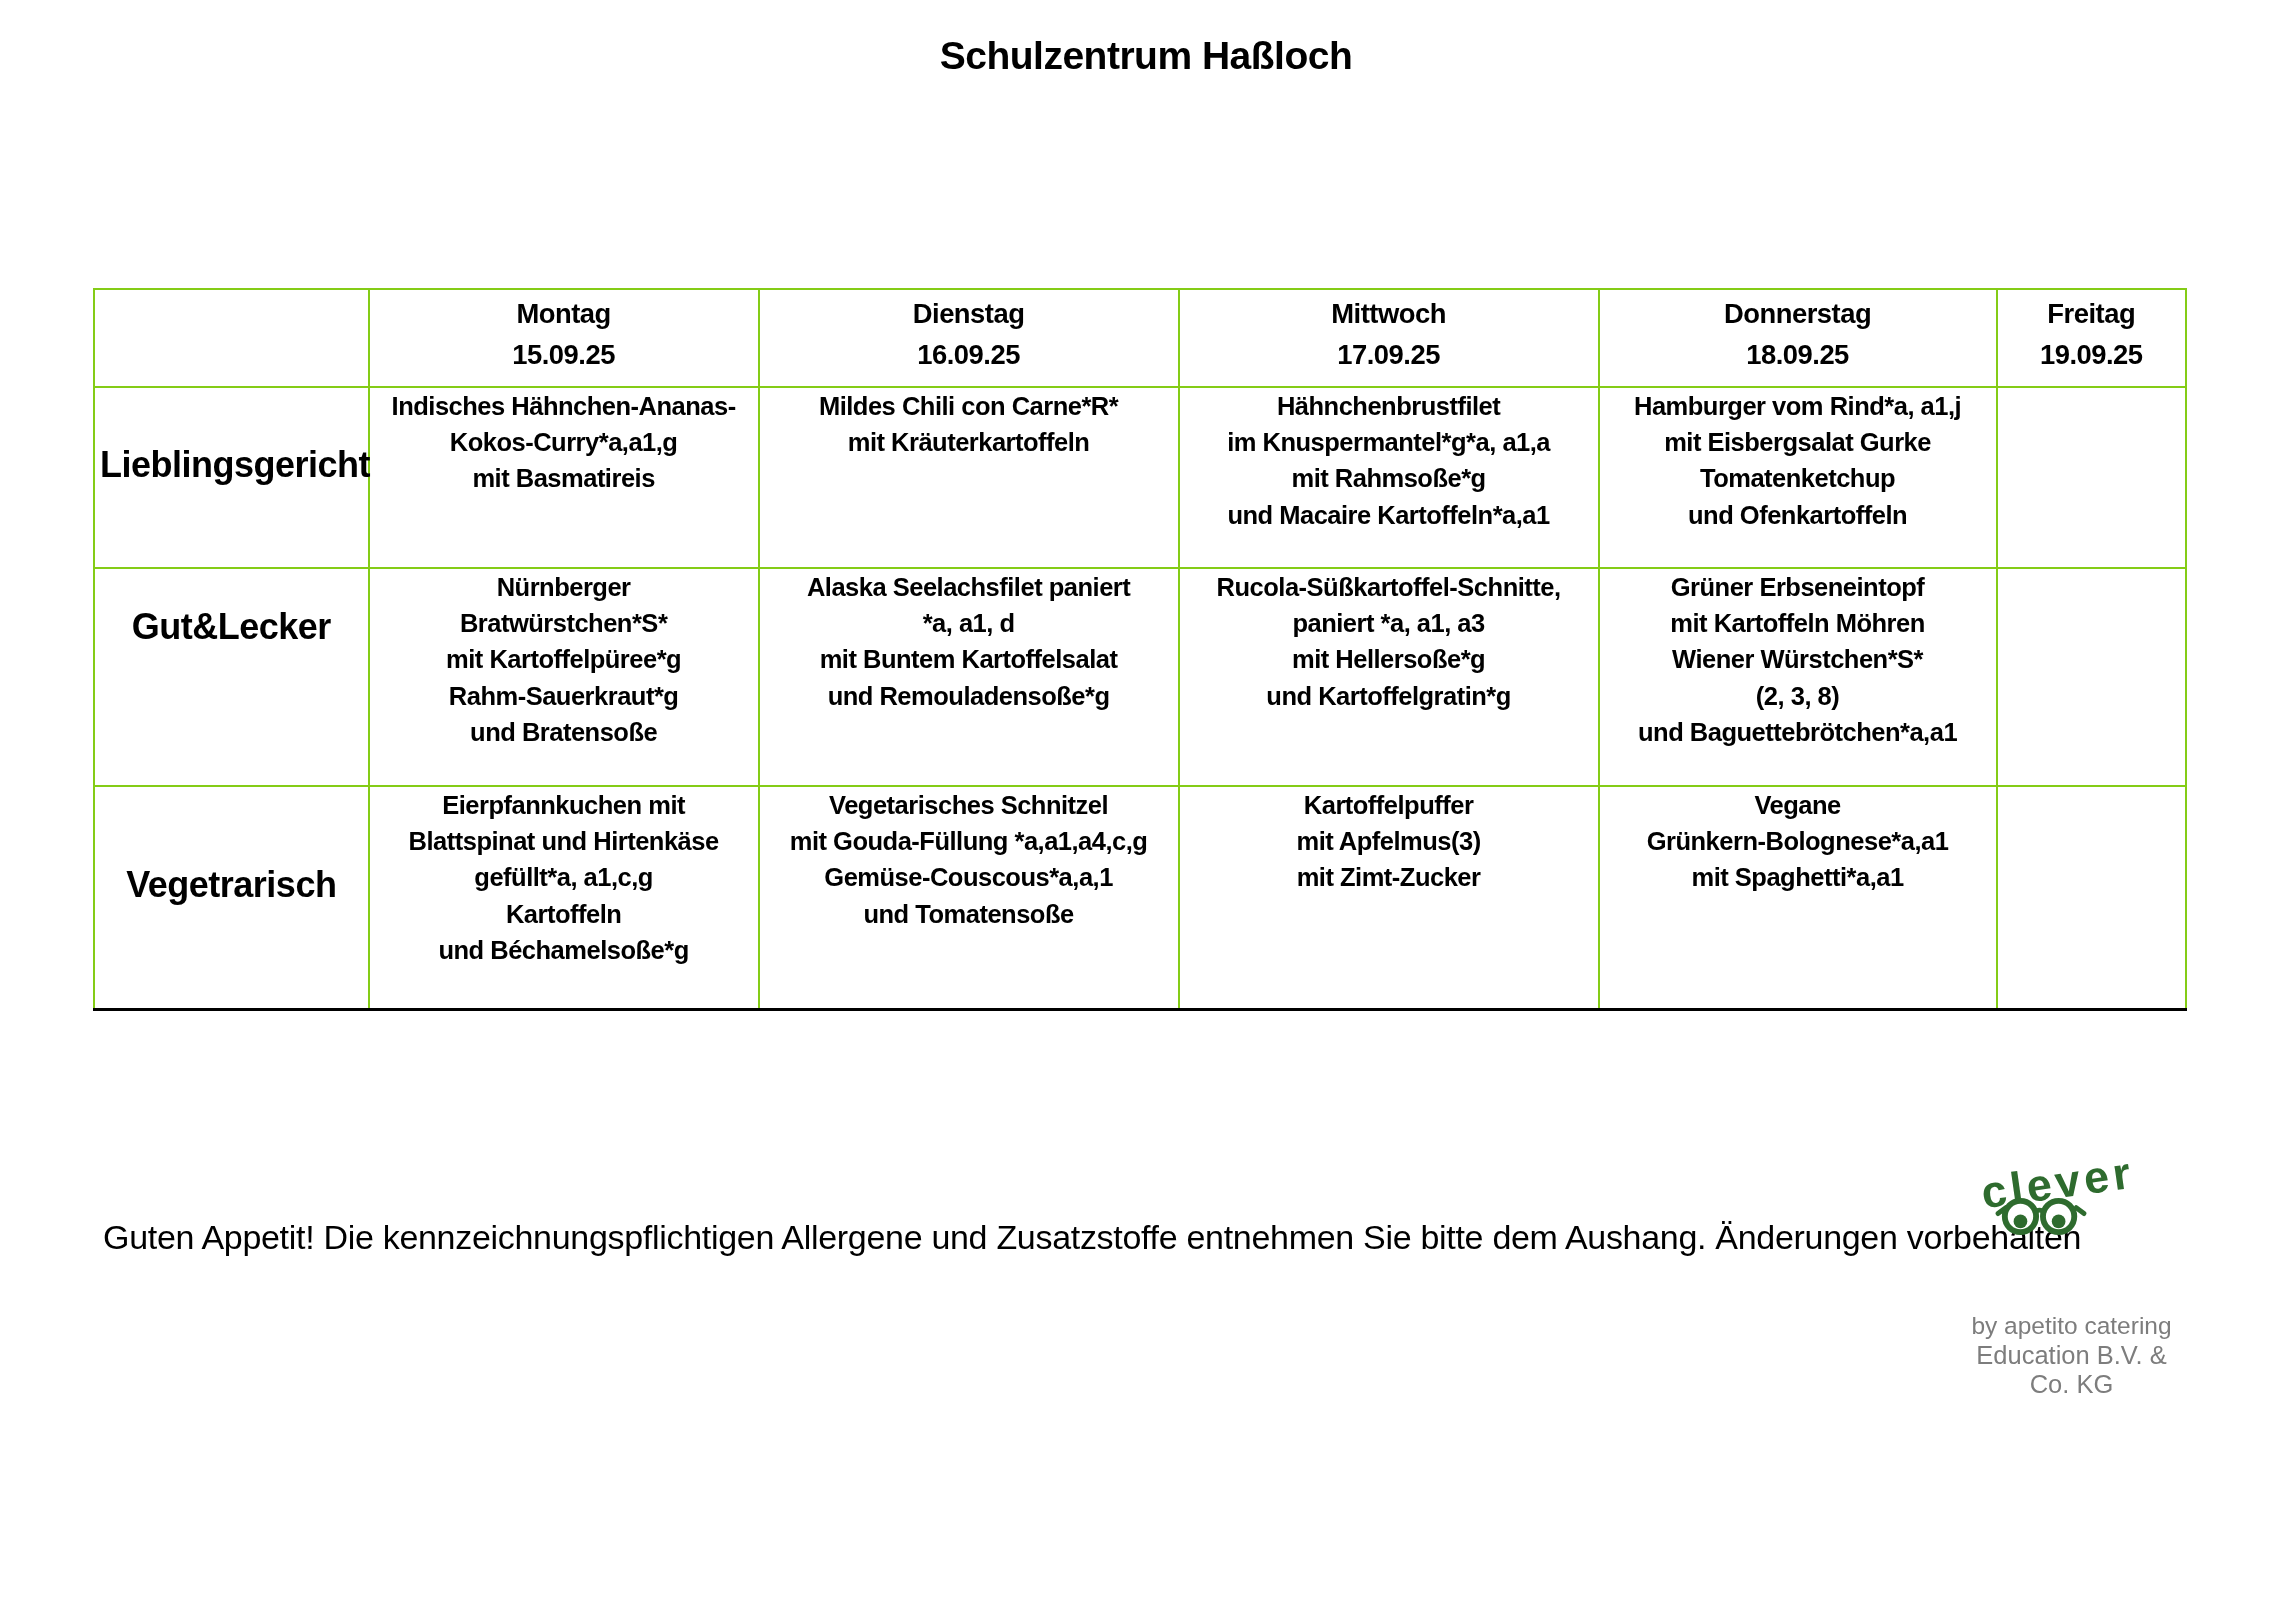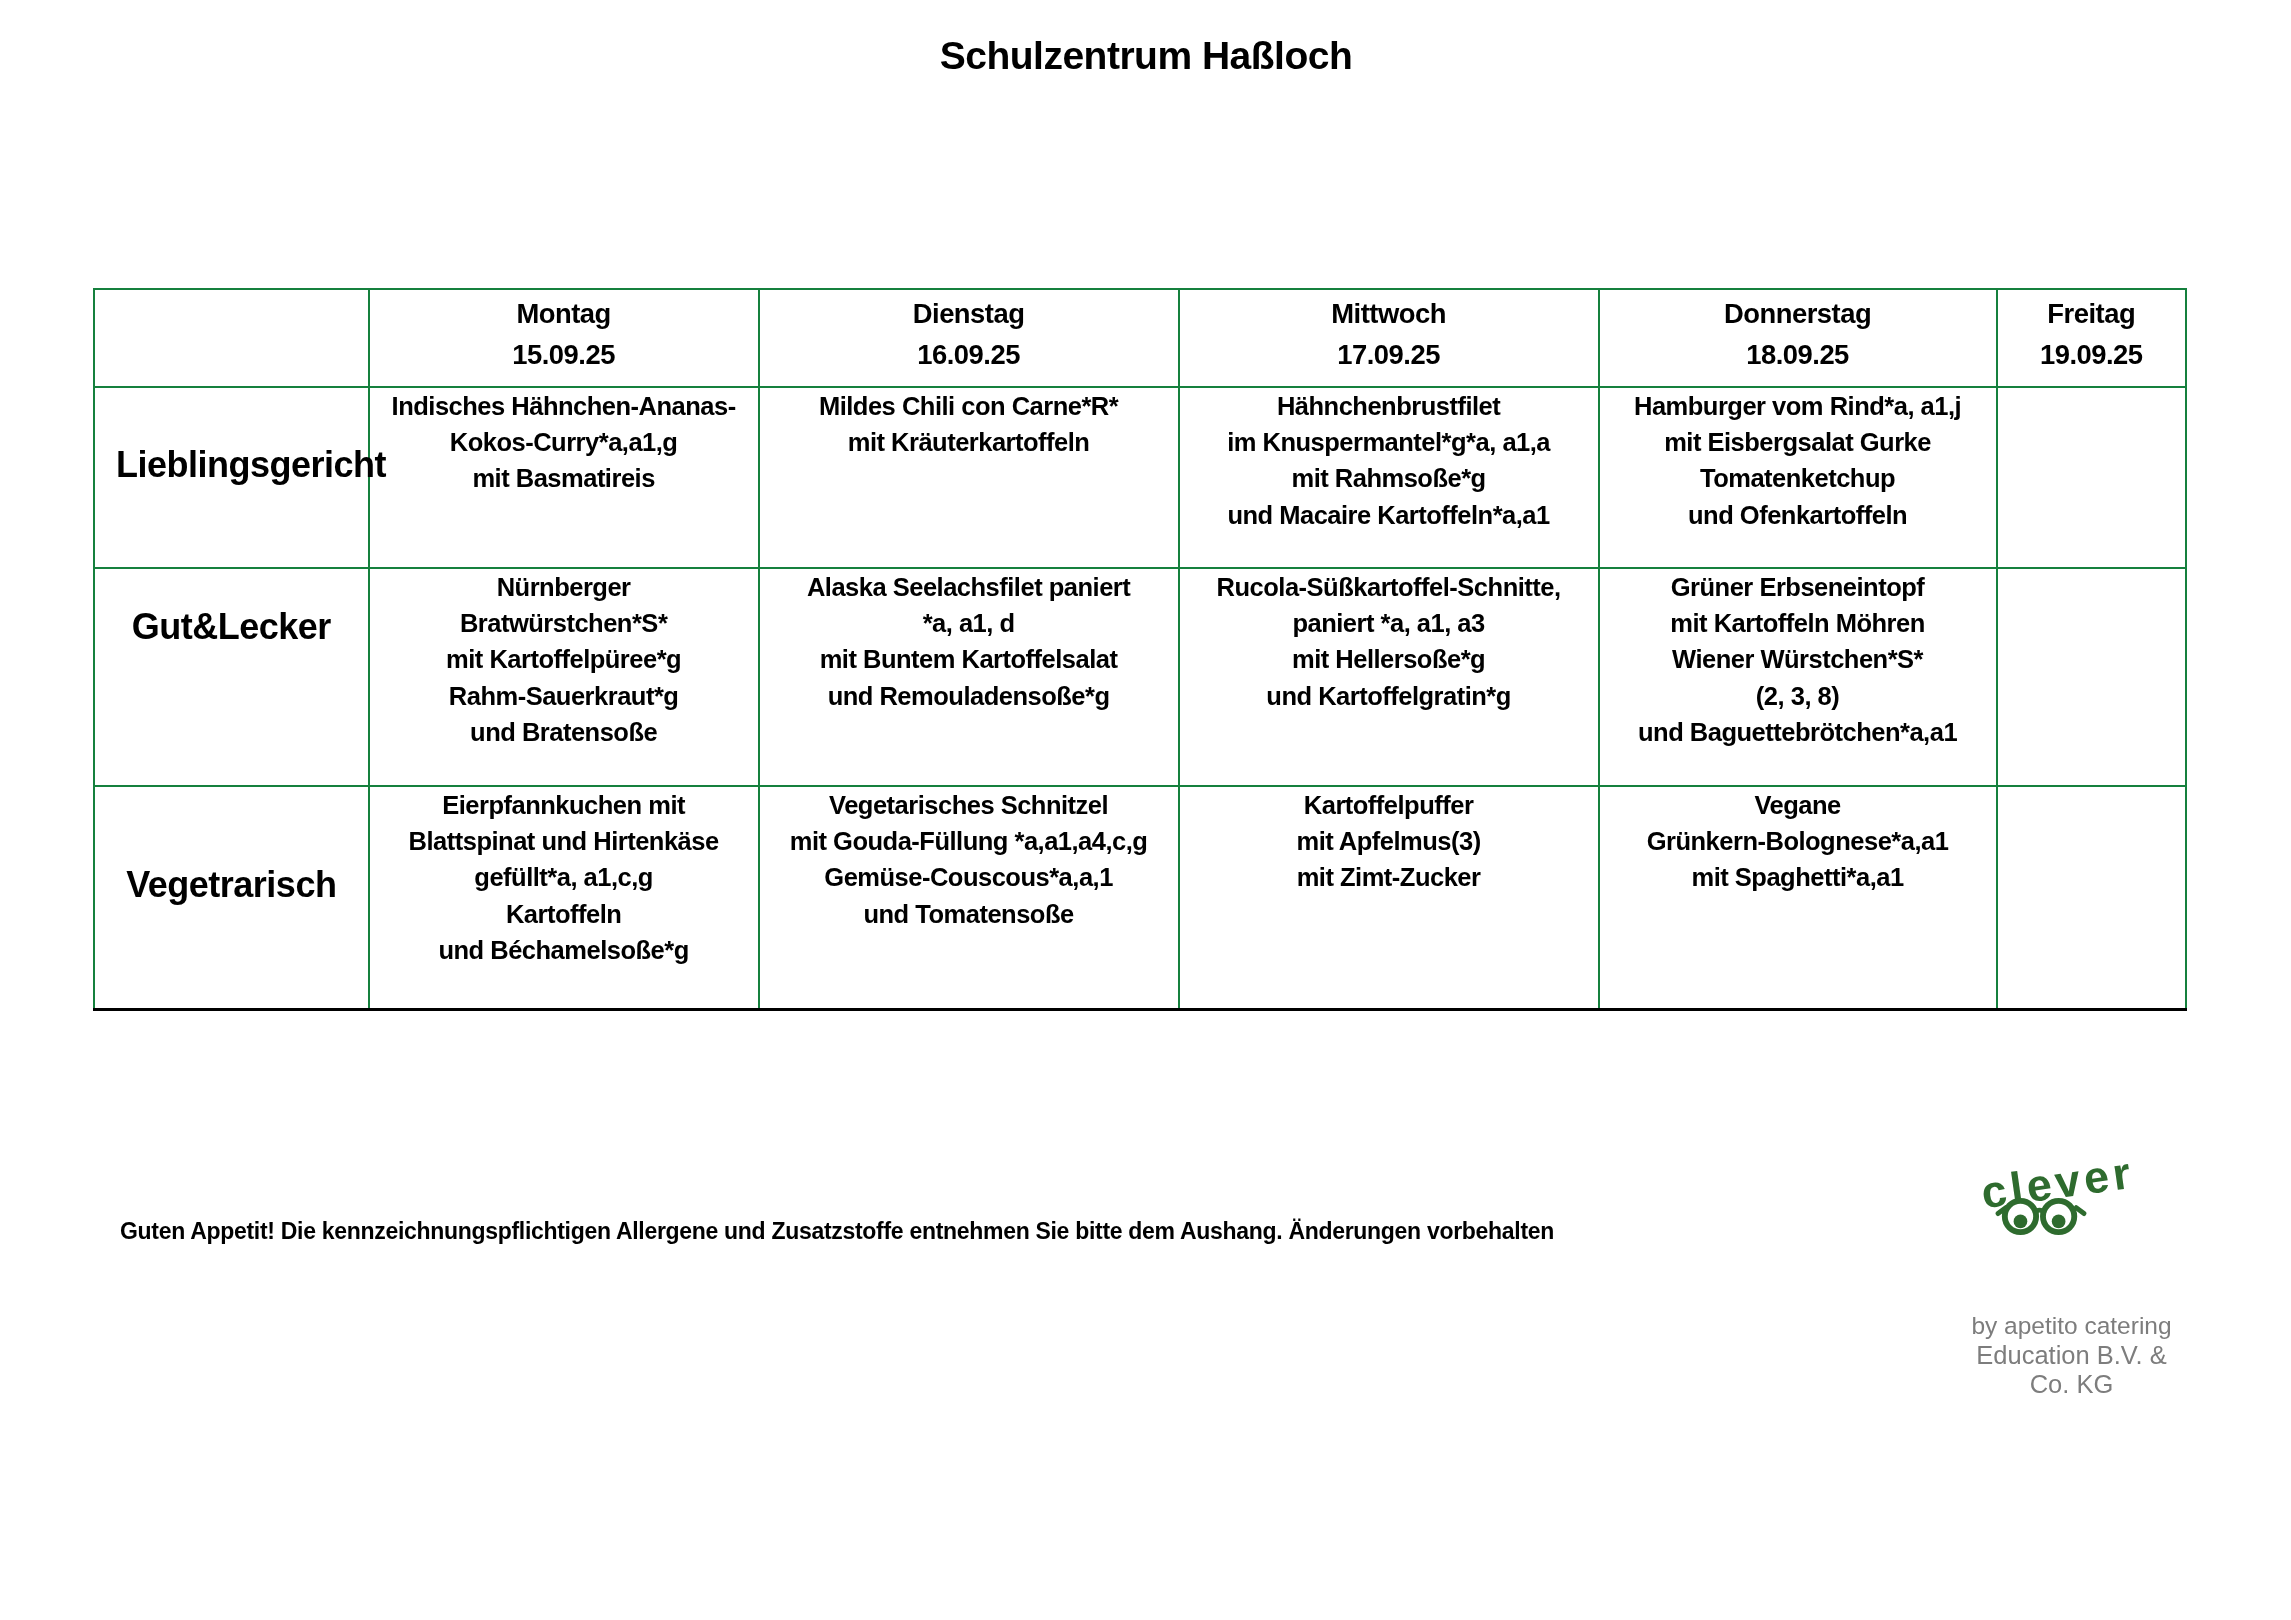--- a/index.html
+++ b/index.html
@@ -37,22 +37,22 @@
     border: 2.9px solid #000;
     border-bottom-width: 3.9px;
   }
   table.menu col.c0 { width: 274px; }
   table.menu col.c1 { width: 389px; }
   table.menu col.c2 { width: 419px; }
   table.menu col.c3 { width: 419px; }
   table.menu col.c4 { width: 397px; }
   table.menu col.c5 { width: 189px; }
   table.menu th, table.menu td {
-    border: 2px solid #15803d;
-    padding: 0 21px;
+    border: 2px solid #84cc16;
+    padding: 0 5px;
     text-align: center;
     font-weight: bold;
     letter-spacing: -0.5px;
   }
   tr.header-row { height: 98px; }
   tr.header-row th { vertical-align: top; padding-top: 9.8px; font-size: 27.4px; }
   tr.header-row .day-name { line-height: 1.0; margin-bottom: 13.7px; }
   tr.header-row .day-date { line-height: 1.0; }
   tr.meal-row-1 { height: 181px; }
   tr.meal-row-2 { height: 218px; }
@@ -65,24 +65,23 @@
     line-height: 1.42;
     white-space: pre-line;
   }
   td.row-label { font-size: 36px; margin-left: 8px; }
   td.row-label.vmid { vertical-align: middle; padding-bottom: 25.5px; }
   td.row-label.voffset { vertical-align: top; padding-top: 37px; }
   td.row-label.vtop { vertical-align: top; padding-top: 9.8px; }
   .footer-note {
     position: absolute;
     left: 103px; top: 1218px;
-    font-size: 23px;
-    font-weight: bold;
+    font-size: 34px;
+    font-weight: normal;
     letter-spacing: -0.3px;
-    margin-left: 17px;
   }
   
   .logo {
     position: absolute;
     left: 1955px; top: 1155px;
     width: 233px; height: 216px;
   }
   .logo-clever {
     position: absolute;
     left: 25.5px; top: 2px;

